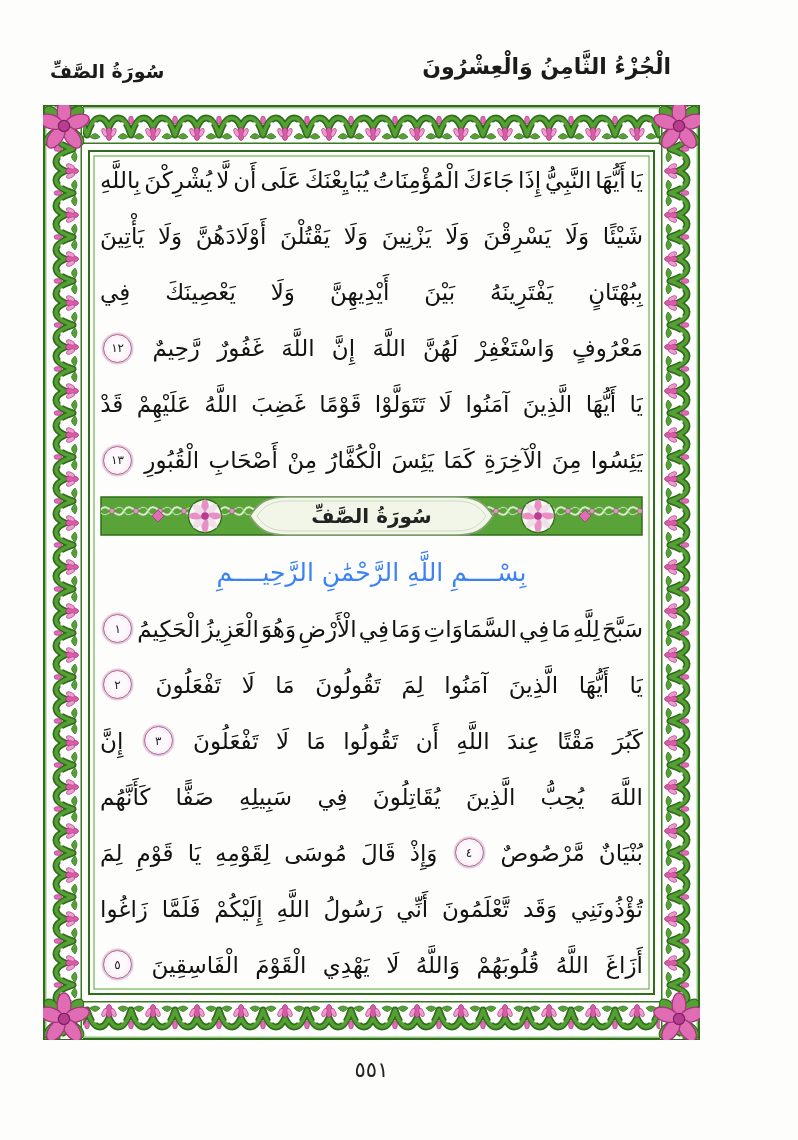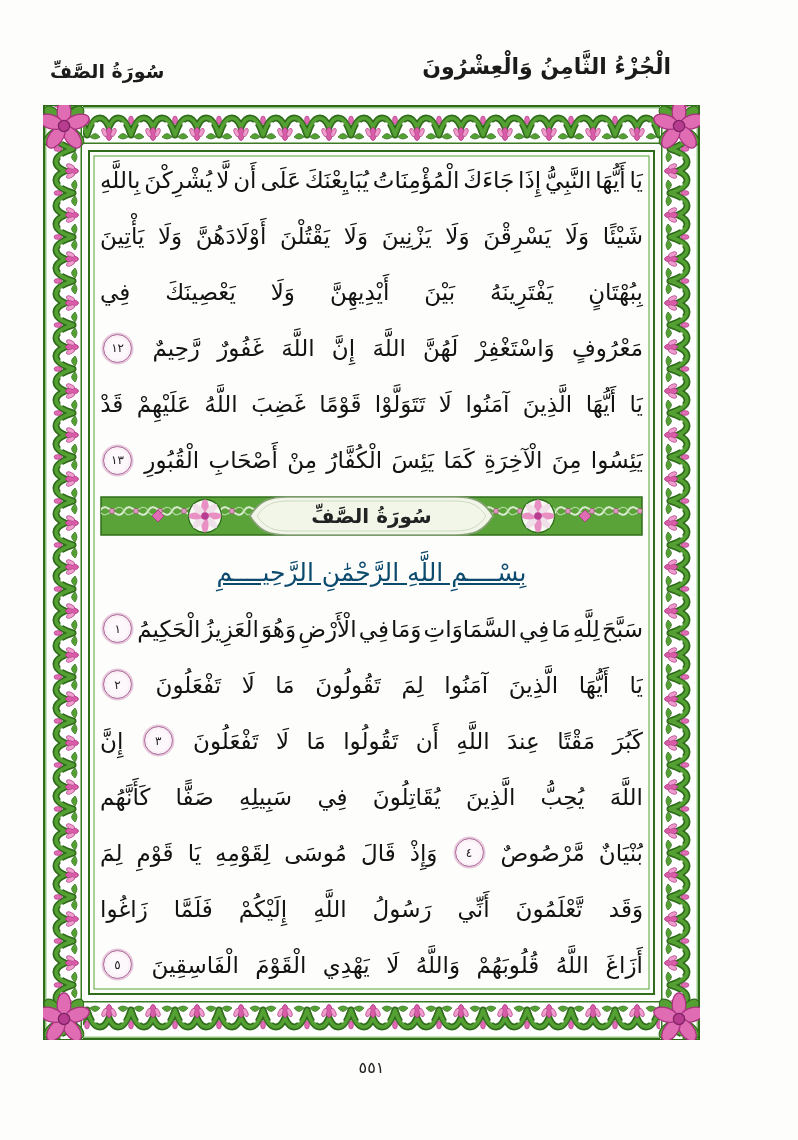--- a/index.html
+++ b/index.html
@@ -40,26 +40,26 @@
   
   .band-row{position:relative;height:54px;display:flex;align-items:center;}
   .band-title{
     position:absolute;left:0;right:0;top:0;bottom:0;display:flex;
     align-items:center;justify-content:center;font-size:20px;font-weight:bold;
     direction:rtl;color:#222;pointer-events:none;
   }
   
   .bismillah-row{
     height:54px;display:flex;align-items:center;justify-content:center;
-    direction:rtl;font-size:25px;color:#0c4a6e;text-decoration:underline;
+    direction:rtl;font-size:25px;color:#3b82f6;
   }
   
   .page-number{
     position:absolute;left:43px;top:1058px;width:657px;text-align:center;
-    font-size:16px;color:#222;direction:rtl;
+    font-size:21px;color:#222;direction:rtl;
   }
 </style>
 </head>
 <body>
 
 <div class="juz-label">الْجُزْءُ الثَّامِنُ وَالْعِشْرُونَ</div>
 <div class="surah-top-label">سُورَةُ الصَّفِّ</div>
 
 <div class="frame">
   <svg class="border-svg" width="657" height="935" viewBox="0 0 657 935">
@@ -276,20 +276,21 @@
           <span class="word">مَّرْصُوصٌ</span>
           <span class="verse-medallion">٤</span>
           <span class="word">وَإِذْ</span>
           <span class="word">قَالَ</span>
           <span class="word">مُوسَى</span>
           <span class="word">لِقَوْمِهِ</span>
           <span class="word">يَا</span>
           <span class="word">قَوْمِ</span>
           <span class="word">لِمَ</span>
         </div><div class="qline">
+          <span class="word">تُؤْذُونَنِي</span>
           <span class="word">وَقَد</span>
           <span class="word">تَّعْلَمُونَ</span>
           <span class="word">أَنِّي</span>
           <span class="word">رَسُولُ</span>
           <span class="word">اللَّهِ</span>
           <span class="word">إِلَيْكُمْ</span>
           <span class="word">فَلَمَّا</span>
           <span class="word">زَاغُوا</span>
         </div><div class="qline">
           <span class="word">أَزَاغَ</span>

